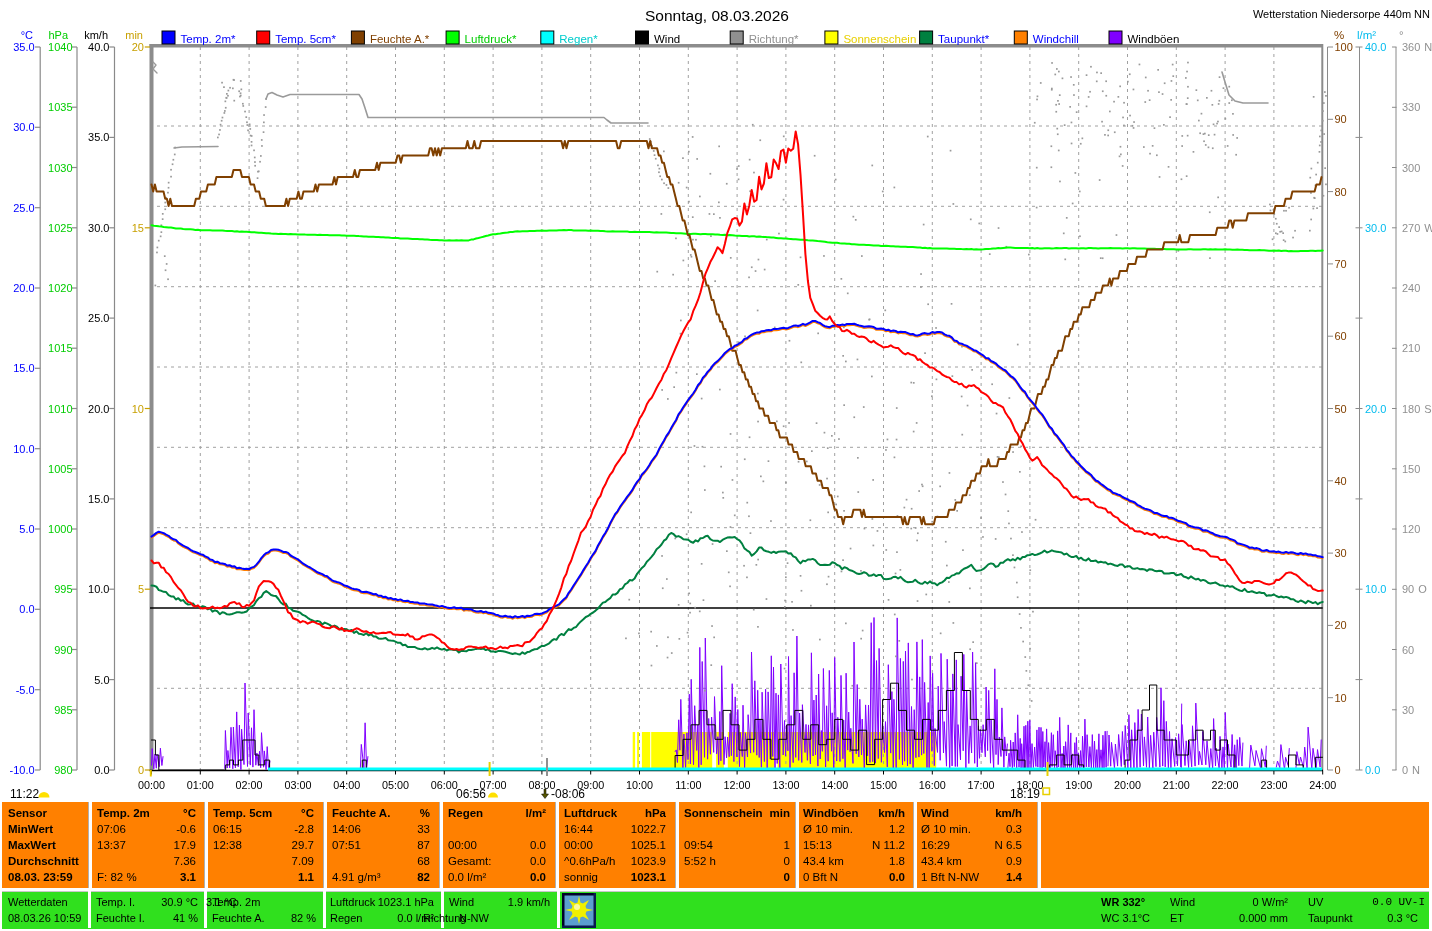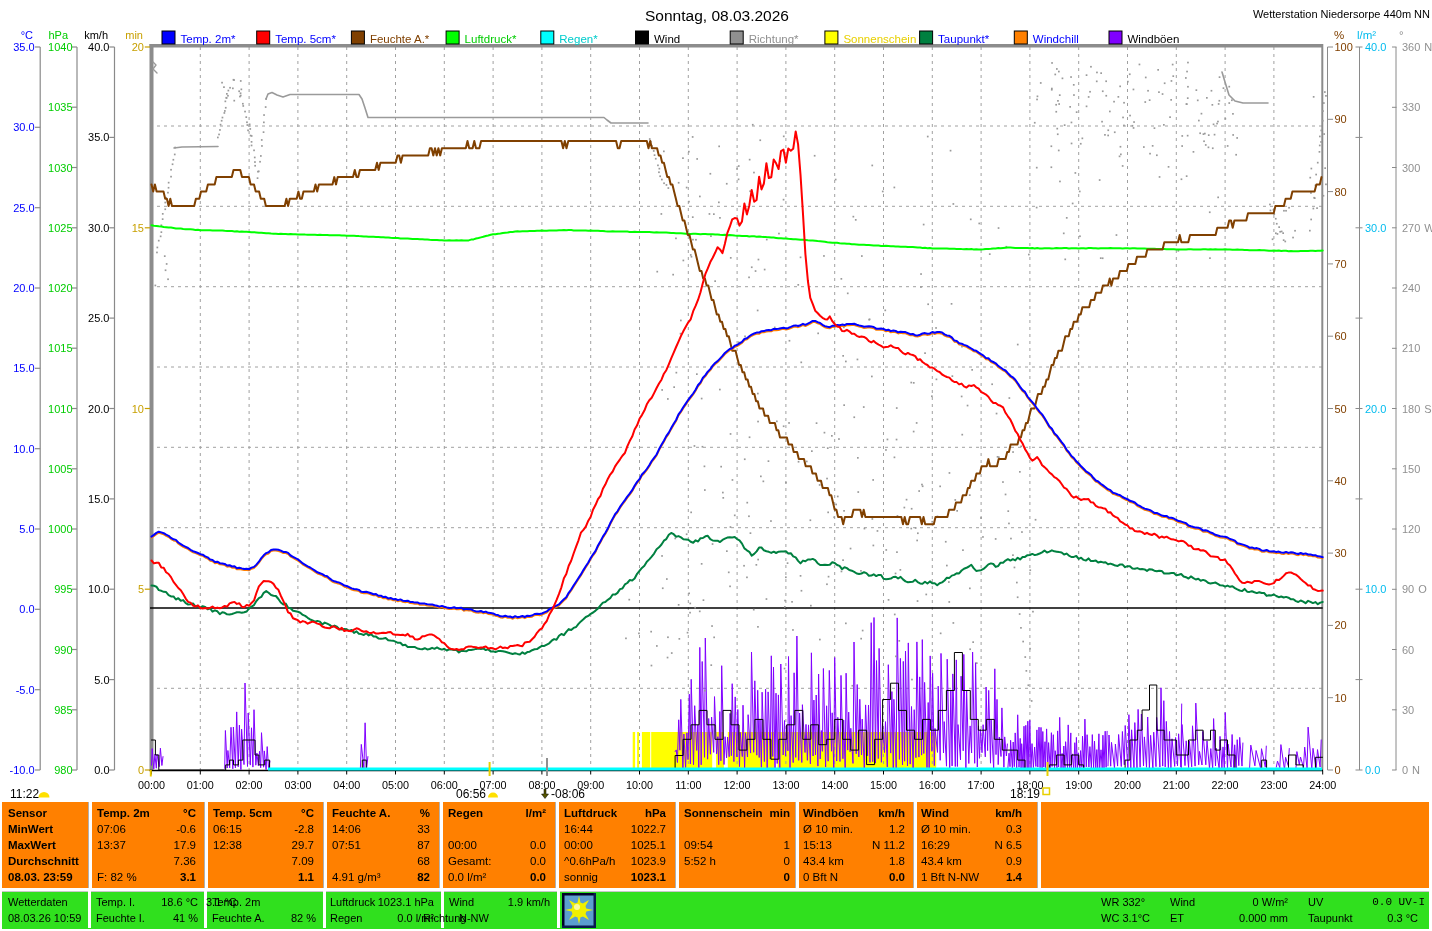--- a/index.html
+++ b/index.html
@@ -919,21 +919,21 @@
 <div style="position:absolute;left:2px;top:891px;width:1427px;height:37px;background:#30e01e;border-top:1px solid #c8c8c8;"></div><div style="position:absolute;left:0;top:0;width:1432px;height:0;font-size:11px;">
       <div style="position:absolute;left:88px;top:891px;width:3px;height:37px;background:#ffffff;"></div>
       <div style="position:absolute;left:204px;top:891px;width:3px;height:37px;background:#ffffff;"></div>
       <div style="position:absolute;left:323px;top:891px;width:3px;height:37px;background:#ffffff;"></div>
       <div style="position:absolute;left:441px;top:891px;width:3px;height:37px;background:#ffffff;"></div>
       <div style="position:absolute;left:557px;top:891px;width:3px;height:37px;background:#ffffff;"></div>
       <div style="position:absolute;left:8px;top:896px;">Wetterdaten</div>
       <div style="position:absolute;left:8px;top:912px;">08.03.26 10:59</div>
       <div style="position:absolute;left:96px;top:896px;">Temp. I.</div>
       <div style="position:absolute;left:96px;top:912px;">Feuchte I.</div>
-      <div style="position:absolute;left:88px;top:896px;width:110px;text-align:right;">18.6 °C</div>
+      <div style="position:absolute;left:88px;top:896px;width:110px;text-align:right;">30.9 °C</div>
       <div style="position:absolute;left:88px;top:912px;width:110px;text-align:right;">41 %</div>
       <div style="position:absolute;left:212px;top:896px;">Temp. 2m</div>
       <div style="position:absolute;left:212px;top:912px;">Feuchte A.</div>
       <div style="position:absolute;left:206px;top:896px;width:110px;text-align:left;">3.1 °C</div>
       <div style="position:absolute;left:206px;top:912px;width:110px;text-align:right;">82 %</div>
       <div style="position:absolute;left:330px;top:896px;">Luftdruck</div>
       <div style="position:absolute;left:330px;top:912px;">Regen</div>
       <div style="position:absolute;left:324px;top:896px;width:110px;text-align:right;">1023.1 hPa</div>
       <div style="position:absolute;left:324px;top:912px;width:110px;text-align:right;">0.0 l/m²</div>
       <div style="position:absolute;left:449px;top:896px;">Wind</div>
@@ -952,21 +952,21 @@
           <path d="M17 31 L19 22 L15 22 Z"></path>
           <path d="M3 17 L12 15 L12 19 Z"></path>
           <path d="M31 17 L22 15 L22 19 Z"></path>
 <path d="M7 7 L14 11 L11 14 Z"></path>
           <path d="M27 27 L20 23 L23 20 Z"></path>
           <path d="M27 7 L23 14 L20 11 Z"></path>
           <path d="M7 27 L11 20 L14 23 Z"></path>
         </g>
 <circle cx="15" cy="14" r="3" fill="#fafaa0"></circle>
       </svg>
-      <div style="position:absolute;left:1101px;top:896px;">WR 332°</div>
+      <div style="position:absolute;left:1101px;top:896px;font-weight:bold;">WR 332°</div>
       <div style="position:absolute;left:1101px;top:912px;">WC 3.1°C</div>
       <div style="position:absolute;left:1170px;top:896px;">Wind</div>
       <div style="position:absolute;left:1170px;top:912px;">ET</div>
       <div style="position:absolute;left:1178px;top:896px;width:110px;text-align:right;">0 W/m²</div>
       <div style="position:absolute;left:1178px;top:912px;width:110px;text-align:right;">0.000 mm</div>
       <div style="position:absolute;left:1308px;top:896px;">UV</div>
       <div style="position:absolute;left:1308px;top:912px;">Taupunkt</div>
       <div style="position:absolute;left:1315px;top:896px;width:110px;text-align:right;font-family:Liberation Mono, monospace;">0.0 UV-I</div>
       <div style="position:absolute;left:1308px;top:912px;width:110px;text-align:right;">0.3 °C</div>
     </div>

